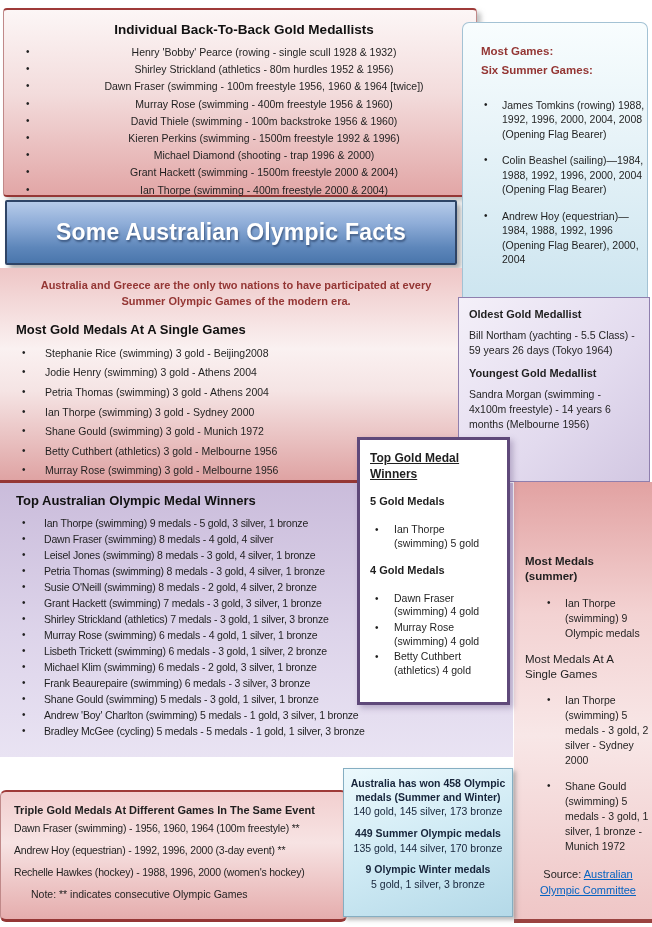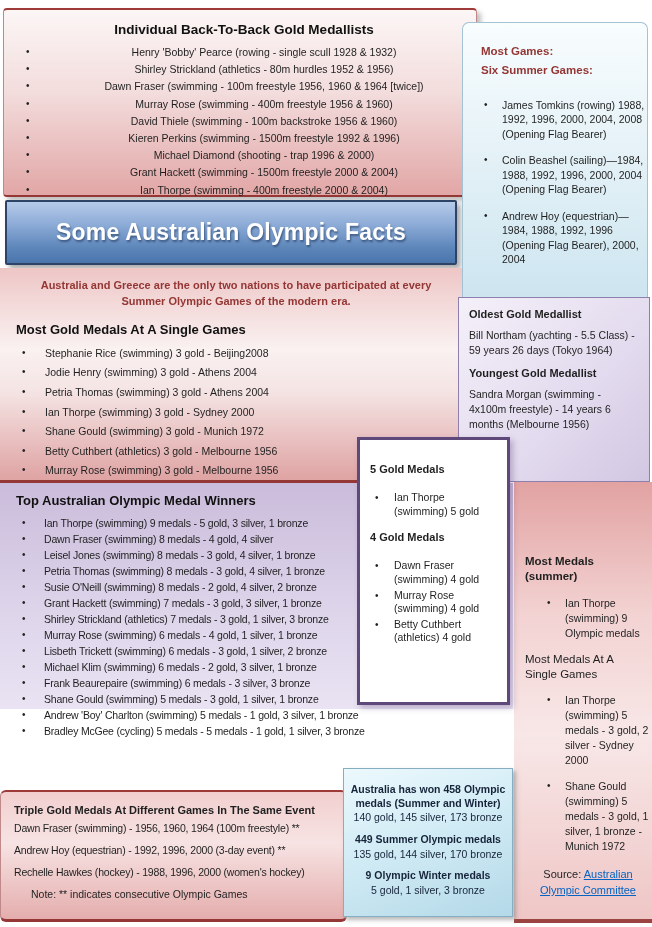--- a/index.html
+++ b/index.html
@@ -34,21 +34,21 @@
   #box3{left:0;top:268px;width:480px;height:215px;
         background:linear-gradient(180deg,#eec6c6 0%,#faf1f1 38%,#f5e4e4 58%,#dfa3a3 100%);
         border-bottom:3px solid #953735;padding:10px 10px 0 16px;}
   #box3 .intro{color:#943634;font-weight:bold;font-size:11px;line-height:1.45;
                text-align:center;margin:0 28px 0 14px;}
   #box3 .h-black{margin:12px 0 10px 0;}
   #box3 ul li{padding-left:29px;margin-bottom:7px;}
   #box3 ul li::before{left:6px;}
 
   
-  #box4{left:0;top:483px;width:513px;height:226px;
+  #box4{left:0;top:483px;width:513px;height:274px;
         background:linear-gradient(180deg,#cabcdb 0%,#ddd4ea 55%,#e9e3f3 100%);
         padding:10px 0 0 16px;}
   #box4 .h-black{margin:0 0 9px 0;}
   #box4 ul{width:352px;}
   #box4 ul li{padding-left:28px;margin-bottom:3.4px;letter-spacing:-.2px;}
   #box4 ul li::before{left:6px;}
 
   
   #goldbox{left:357px;top:437px;width:153px;height:268px;background:#ffffff;
            border:3px solid #5f497a;z-index:5;padding:10px 6px 0 10px;
@@ -66,21 +66,21 @@
         padding:12px 0 0 13px;}
   #box7 .h{font-size:11px;font-weight:bold;margin-bottom:6px;}
   #box7 .ln{font-size:10.5px;margin-bottom:10px;letter-spacing:-.2px;}
   #box7 .note{font-size:10.5px;margin-left:17px;}
 
   
   #stats{left:343px;top:768px;width:170px;height:149px;z-index:6;
          background:linear-gradient(160deg,#ecf9fd 0%,#cfeaf4 50%,#b4d9e8 100%);
          border:1px solid #85aec2;box-shadow:3px 3px 4px rgba(120,120,120,.5);
          text-align:center;color:#16243a;padding:8px 4px 0 4px;}
-  #stats .g{margin-bottom:7px;margin-top:6px;}
+  #stats .g{margin-bottom:7px;}
   #stats .gh{font-size:10.5px;font-weight:bold;line-height:1.3;}
   #stats .gd{font-size:10.5px;line-height:1.5;}
 
   
   #mostgames{left:462px;top:22px;width:186px;height:292px;border-radius:7px;
              background:linear-gradient(180deg,#f8fdfe 0%,#e7f3f8 40%,#cbe4ef 100%);
              border:1px solid #a3c2d4;border-bottom:3px solid #7fa6bd;
              padding:22px 8px 0 18px;}
   #mostgames .rh{color:#943634;font-weight:bold;font-size:11.5px;margin-bottom:7px;}
   #mostgames ul{list-style:none;margin:22px 0 0 0;padding:0;}
@@ -160,20 +160,21 @@
         <li>Lisbeth Trickett (swimming) 6 medals - 3 gold, 1 silver, 2 bronze</li>
         <li>Michael Klim (swimming) 6 medals - 2 gold, 3 silver, 1 bronze</li>
         <li>Frank Beaurepaire (swimming) 6 medals - 3 silver, 3 bronze</li>
         <li>Shane Gould (swimming) 5 medals - 3 gold, 1 silver, 1 bronze</li>
         <li>Andrew 'Boy' Charlton (swimming) 5 medals - 1 gold, 3 silver, 1 bronze</li>
         <li>Bradley McGee (cycling) 5 medals - 5 medals - 1 gold, 1 silver, 3 bronze</li>
       </ul>
   </div>
 
   <div class="box" id="goldbox">
+    <div class="title">Top Gold Medal Winners</div>
     <div class="sub">5 Gold Medals</div>
     <ul>
         <li>Ian Thorpe (swimming) 5 gold</li>
       </ul>
     <div class="sub">4 Gold Medals</div>
     <ul>
         <li>Dawn Fraser (swimming) 4 gold</li>
         <li>Murray Rose (swimming) 4 gold</li>
         <li>Betty Cuthbert (athletics) 4 gold</li>
       </ul>

